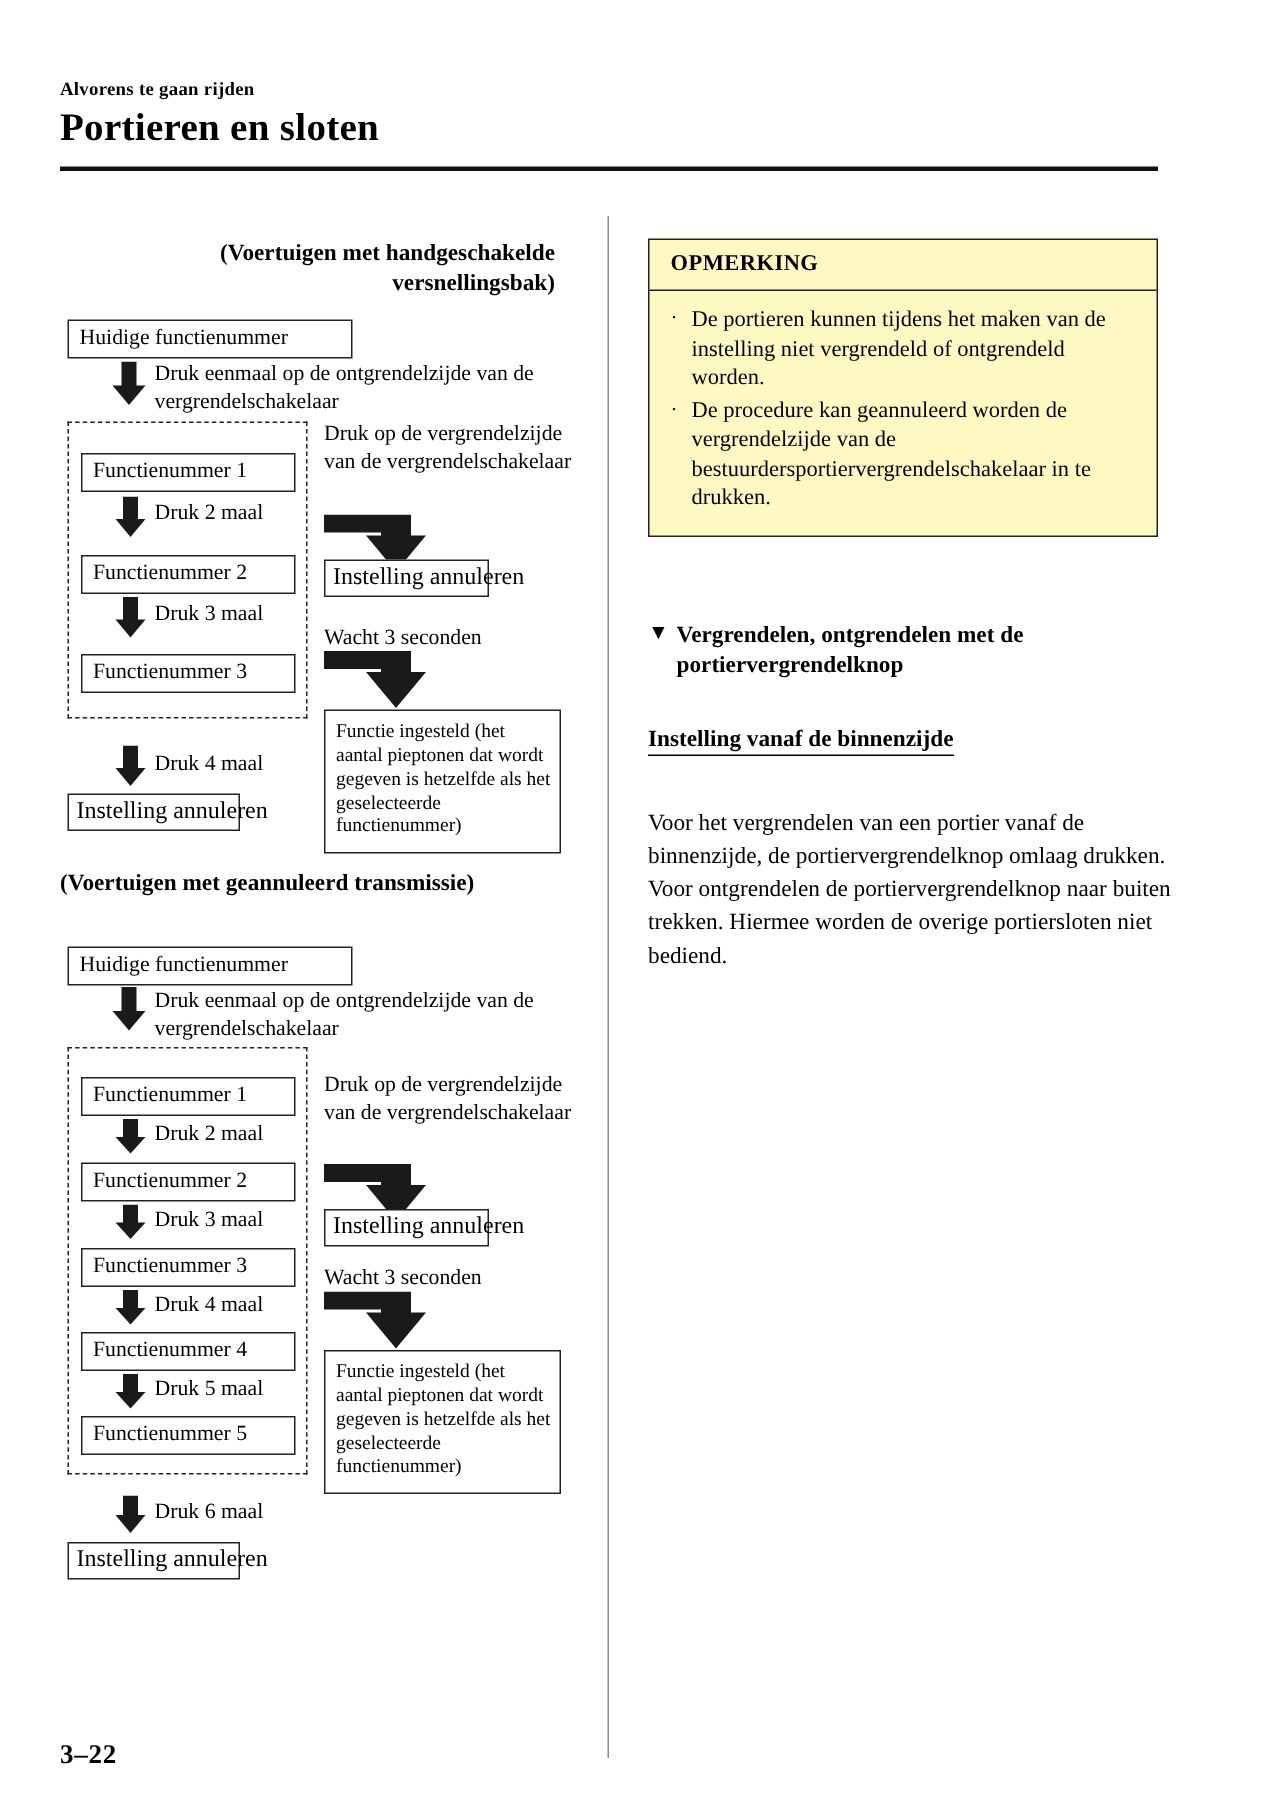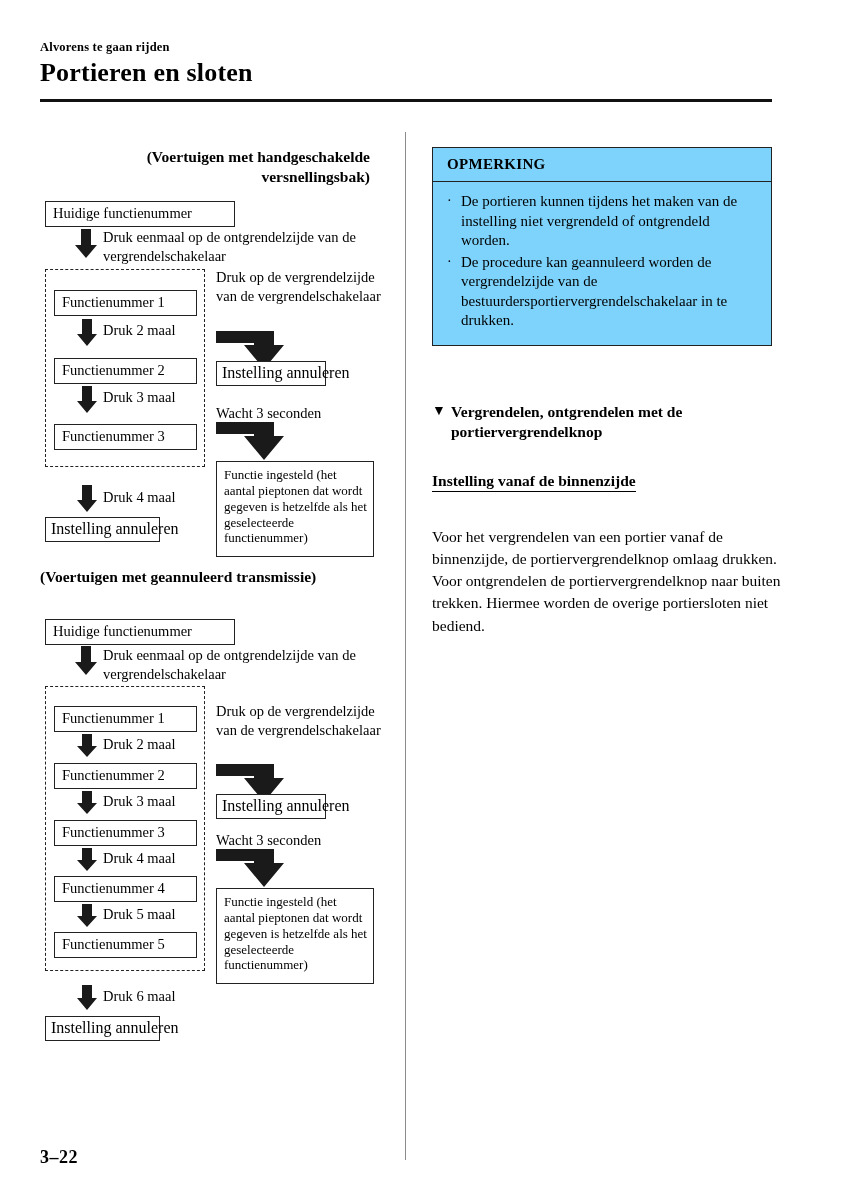--- a/index.html
+++ b/index.html
@@ -4,21 +4,21 @@
 <style>
   html,body{margin:0;padding:0;}
   body{
     width:845px;height:1200px;
     background:#ffffff;
     font-family:"Liberation Serif", serif;
     color:#000;
     position:relative;
     overflow:hidden;
   }
-  .page{position:absolute;left:0;top:4px;width:845px;height:892px;text-decoration:underline;}
+  .page{position:absolute;left:0;top:16px;width:845px;height:892px;text-decoration:underline;}
 
   
   .hdr-small{
     position:absolute;left:40px;top:36px;
     font-size:12.5px;font-weight:bold;letter-spacing:.2px;
   }
   .hdr-title{
     position:absolute;left:40px;top:54px;
     font-size:26px;font-weight:bold;letter-spacing:.2px;
   }
@@ -60,21 +60,21 @@
 
   
   .arrow-down{position:absolute;}
   .arrow-down svg{display:block;}
   .elbow{position:absolute;}
   .elbow svg{display:block;}
 
   
   .opmerking{
     position:absolute;left:432px;top:143px;width:340px;
-    border:1.4px solid #222;box-sizing:border-box;background:#7dd3fc;
+    border:1.4px solid #222;box-sizing:border-box;background:#fef9c3;
   }
   .opmerking-title{
     font-size:15px;font-weight:bold;padding:8px 12px 8px 14px;
     border-bottom:1.2px solid #222;letter-spacing:.3px;
   }
   .opmerking-body{padding:10px 12px 12px 14px;}
   .bullet-row{display:flex;align-items:flex-start;margin-bottom:2px;}
   .bullet-dot{
     flex:0 0 auto;width:14px;font-size:14px;line-height:1.30;text-align:left;
   }

